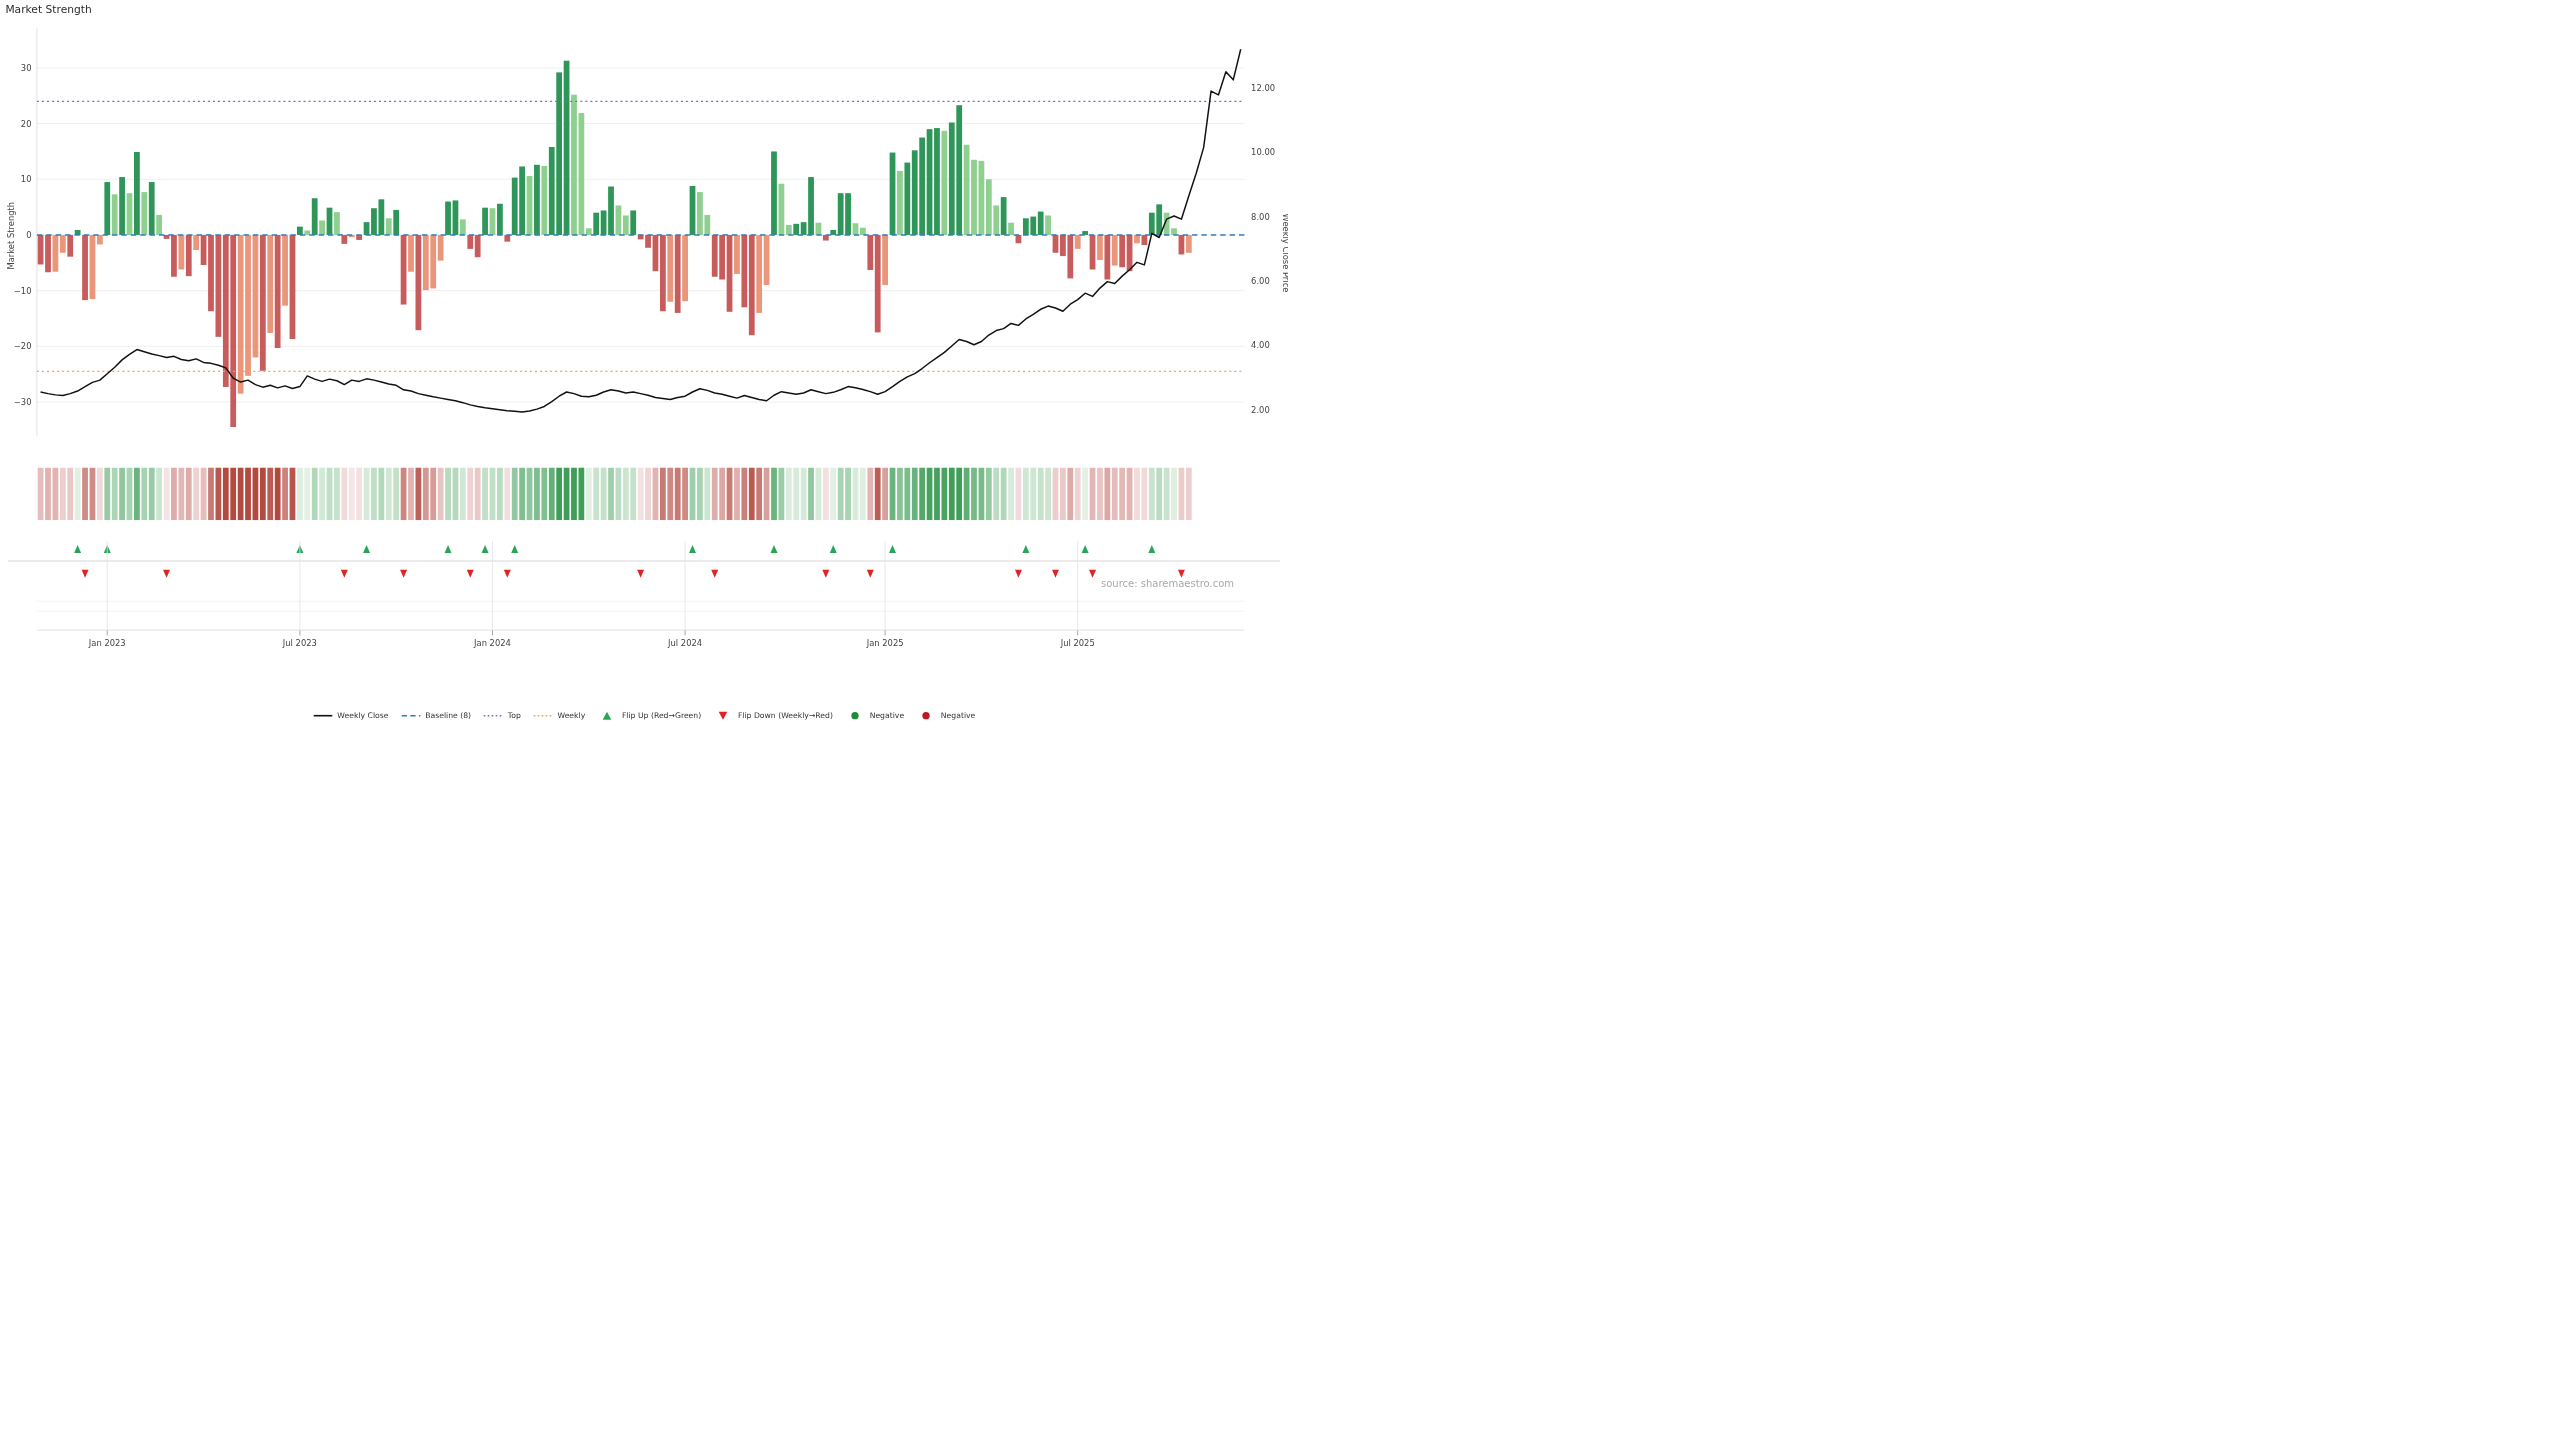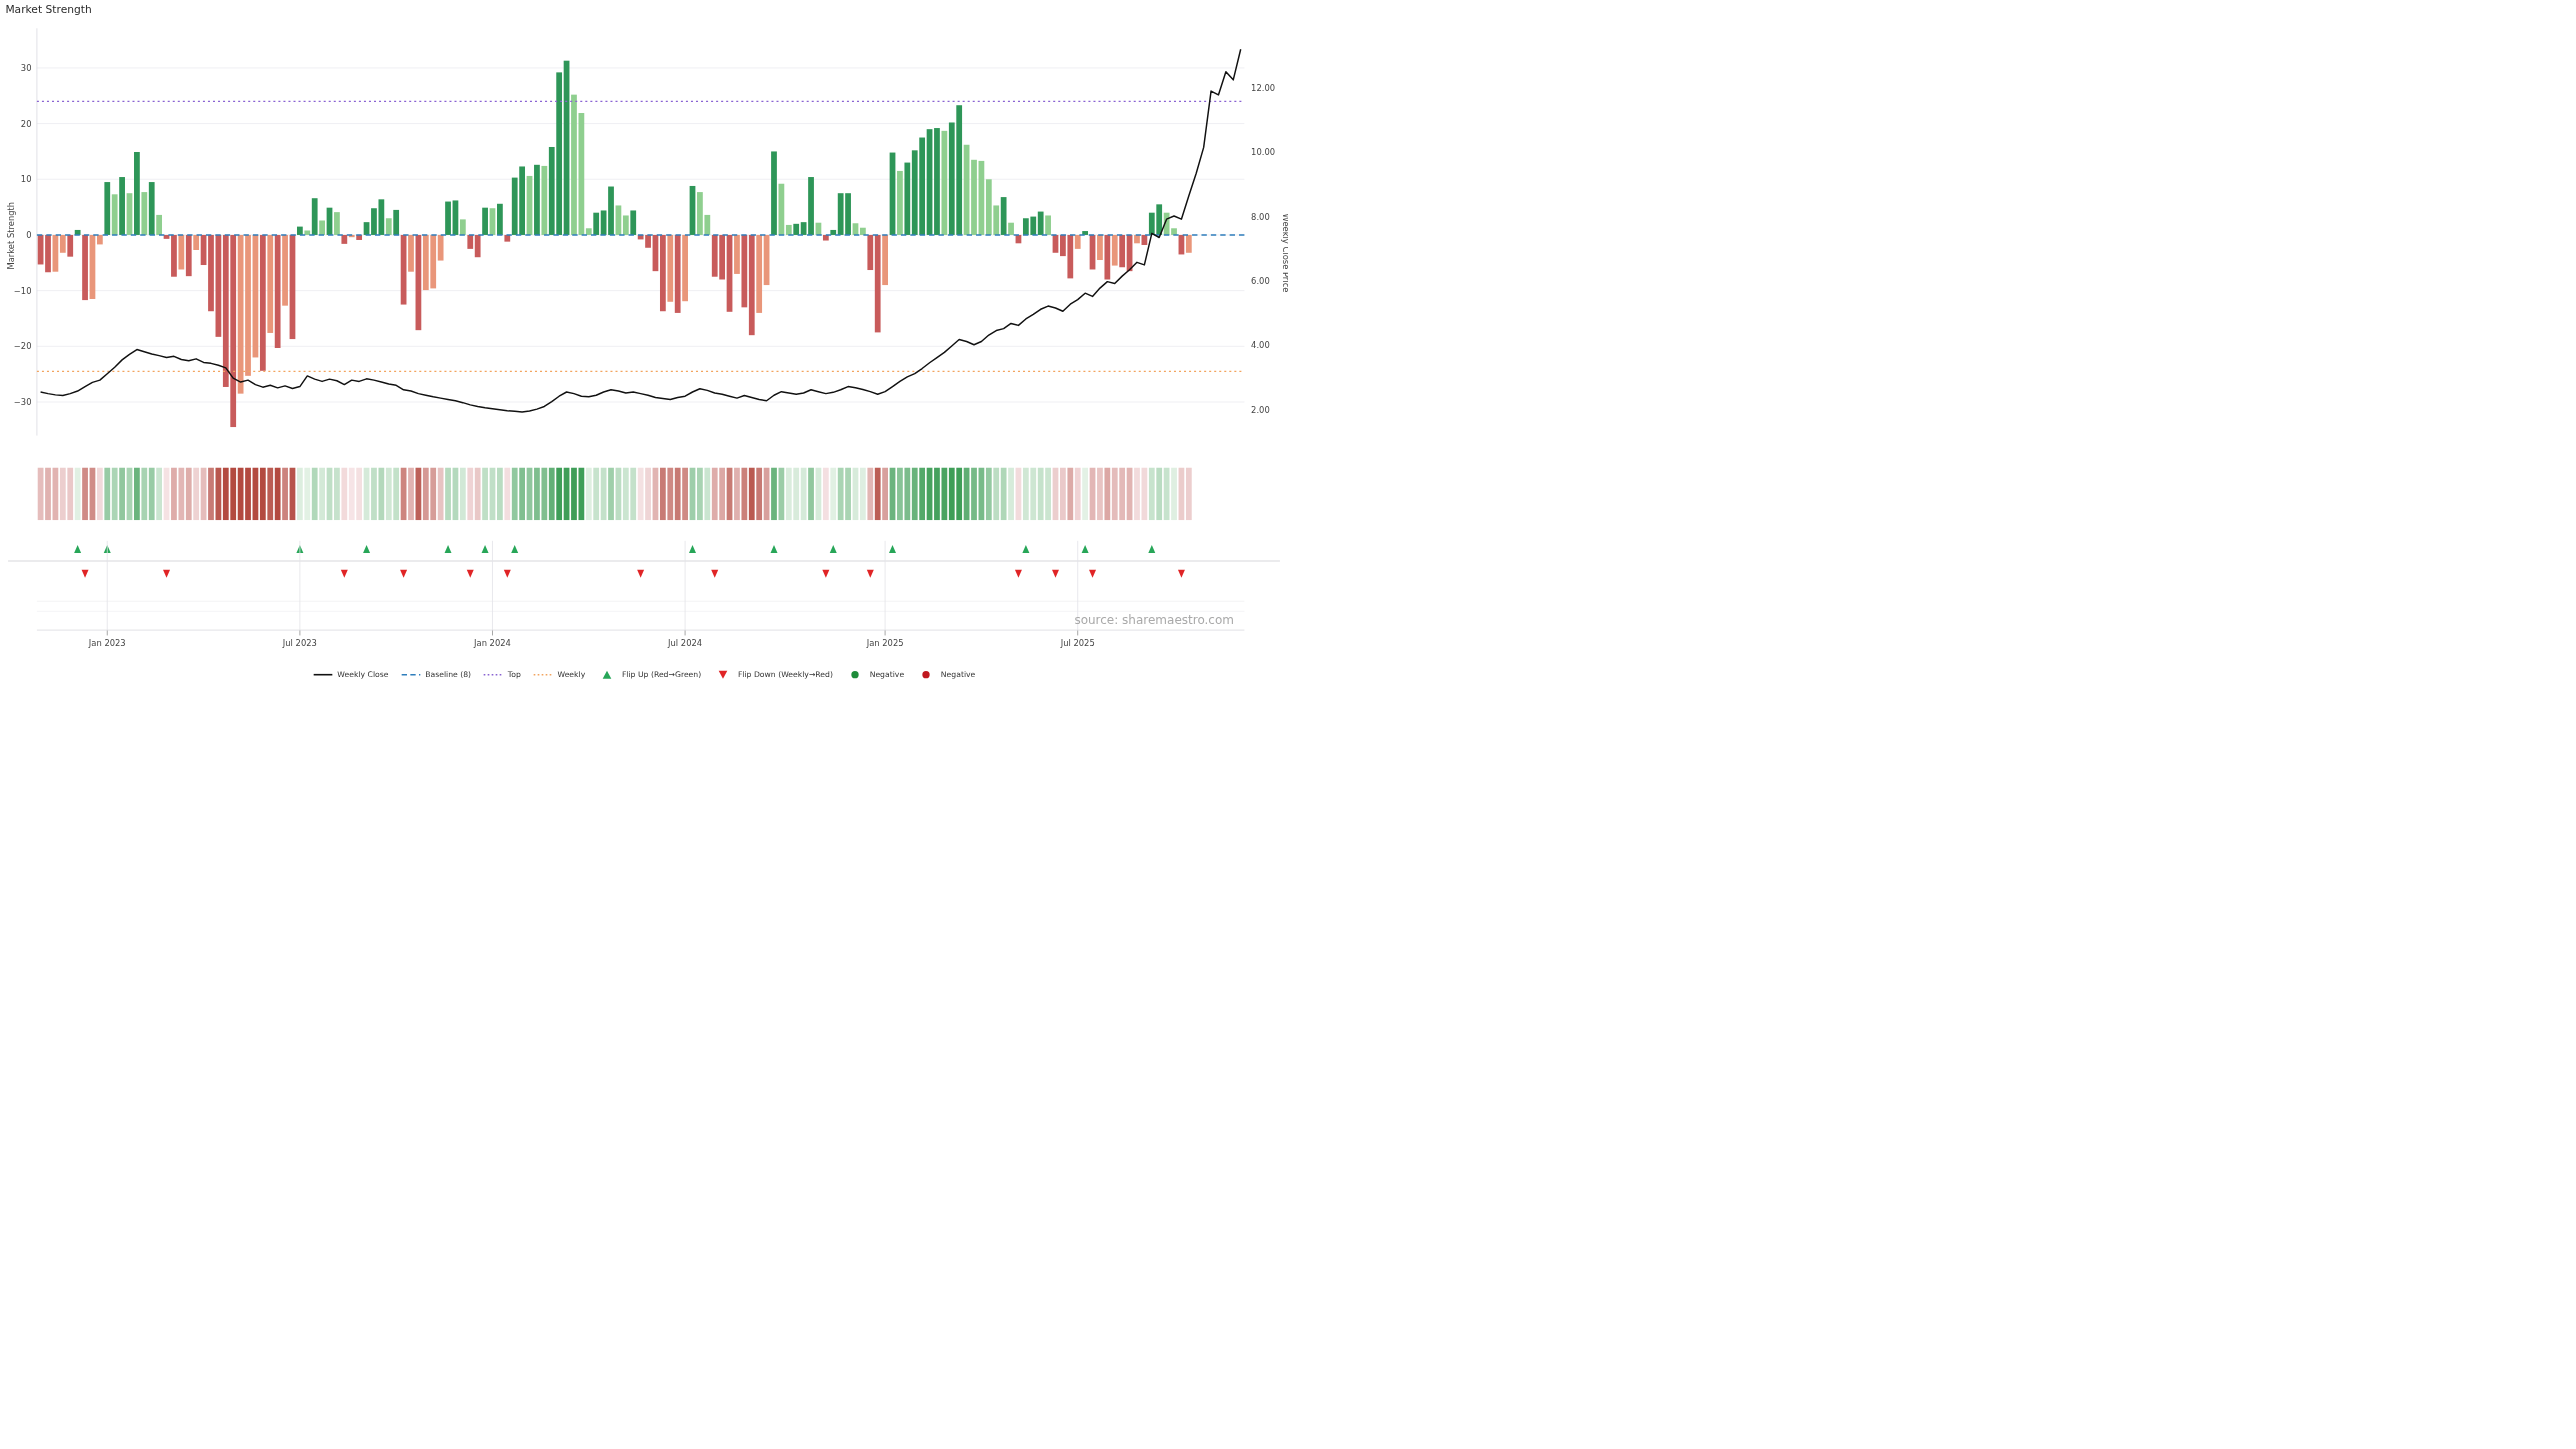--- a/index.html
+++ b/index.html
@@ -1,20 +1,20 @@
 <!DOCTYPE html>
 <html style="font-size:10.7px"><head>
 <meta charset="utf-8">
 <style>
   html,body{margin:0;padding:0;background:#ffffff;}
   body{width:1288px;height:725px;position:relative;font-family:"DejaVu Sans","Liberation Sans",sans-serif;color:#2f2f2f;overflow:hidden;}
   #title{position:absolute;left:5.4px;top:2.7px;font-size:10.7px;color:#2b2b2b;}
   #chart-svg{position:absolute;left:0;top:0;}
-  #source{position:absolute;right:54px;top:613px;font-size:12px;color:#a9a9a9;text-align:center;}
-  #legend{position:absolute;left:0;top:670px;width:1288px;display:flex;justify-content:center;align-items:center;gap:12px;}
+  #source{position:absolute;right:54px;top:578px;font-size:10px;color:#a9a9a9;text-align:center;}
+  #legend{position:absolute;left:0;top:711px;width:1288px;display:flex;justify-content:center;align-items:center;gap:12px;}
   .legend-item{display:flex;align-items:center;gap:4.7px;font-size:7.7px;color:#333;}
   .axis-title{position:absolute;font-size:8.4px;color:#444;white-space:nowrap;}
   #left-axis-title{left:-23px;top:231px;transform:rotate(-90deg);transform-origin:center;width:67px;text-align:center;}
   #right-axis-title{left:1242px;top:248px;transform:rotate(90deg);transform-origin:center;width:87px;text-align:center;}
 </style>
 </head>
 <body>
 
 <div id="title">Market Strength</div>
 

